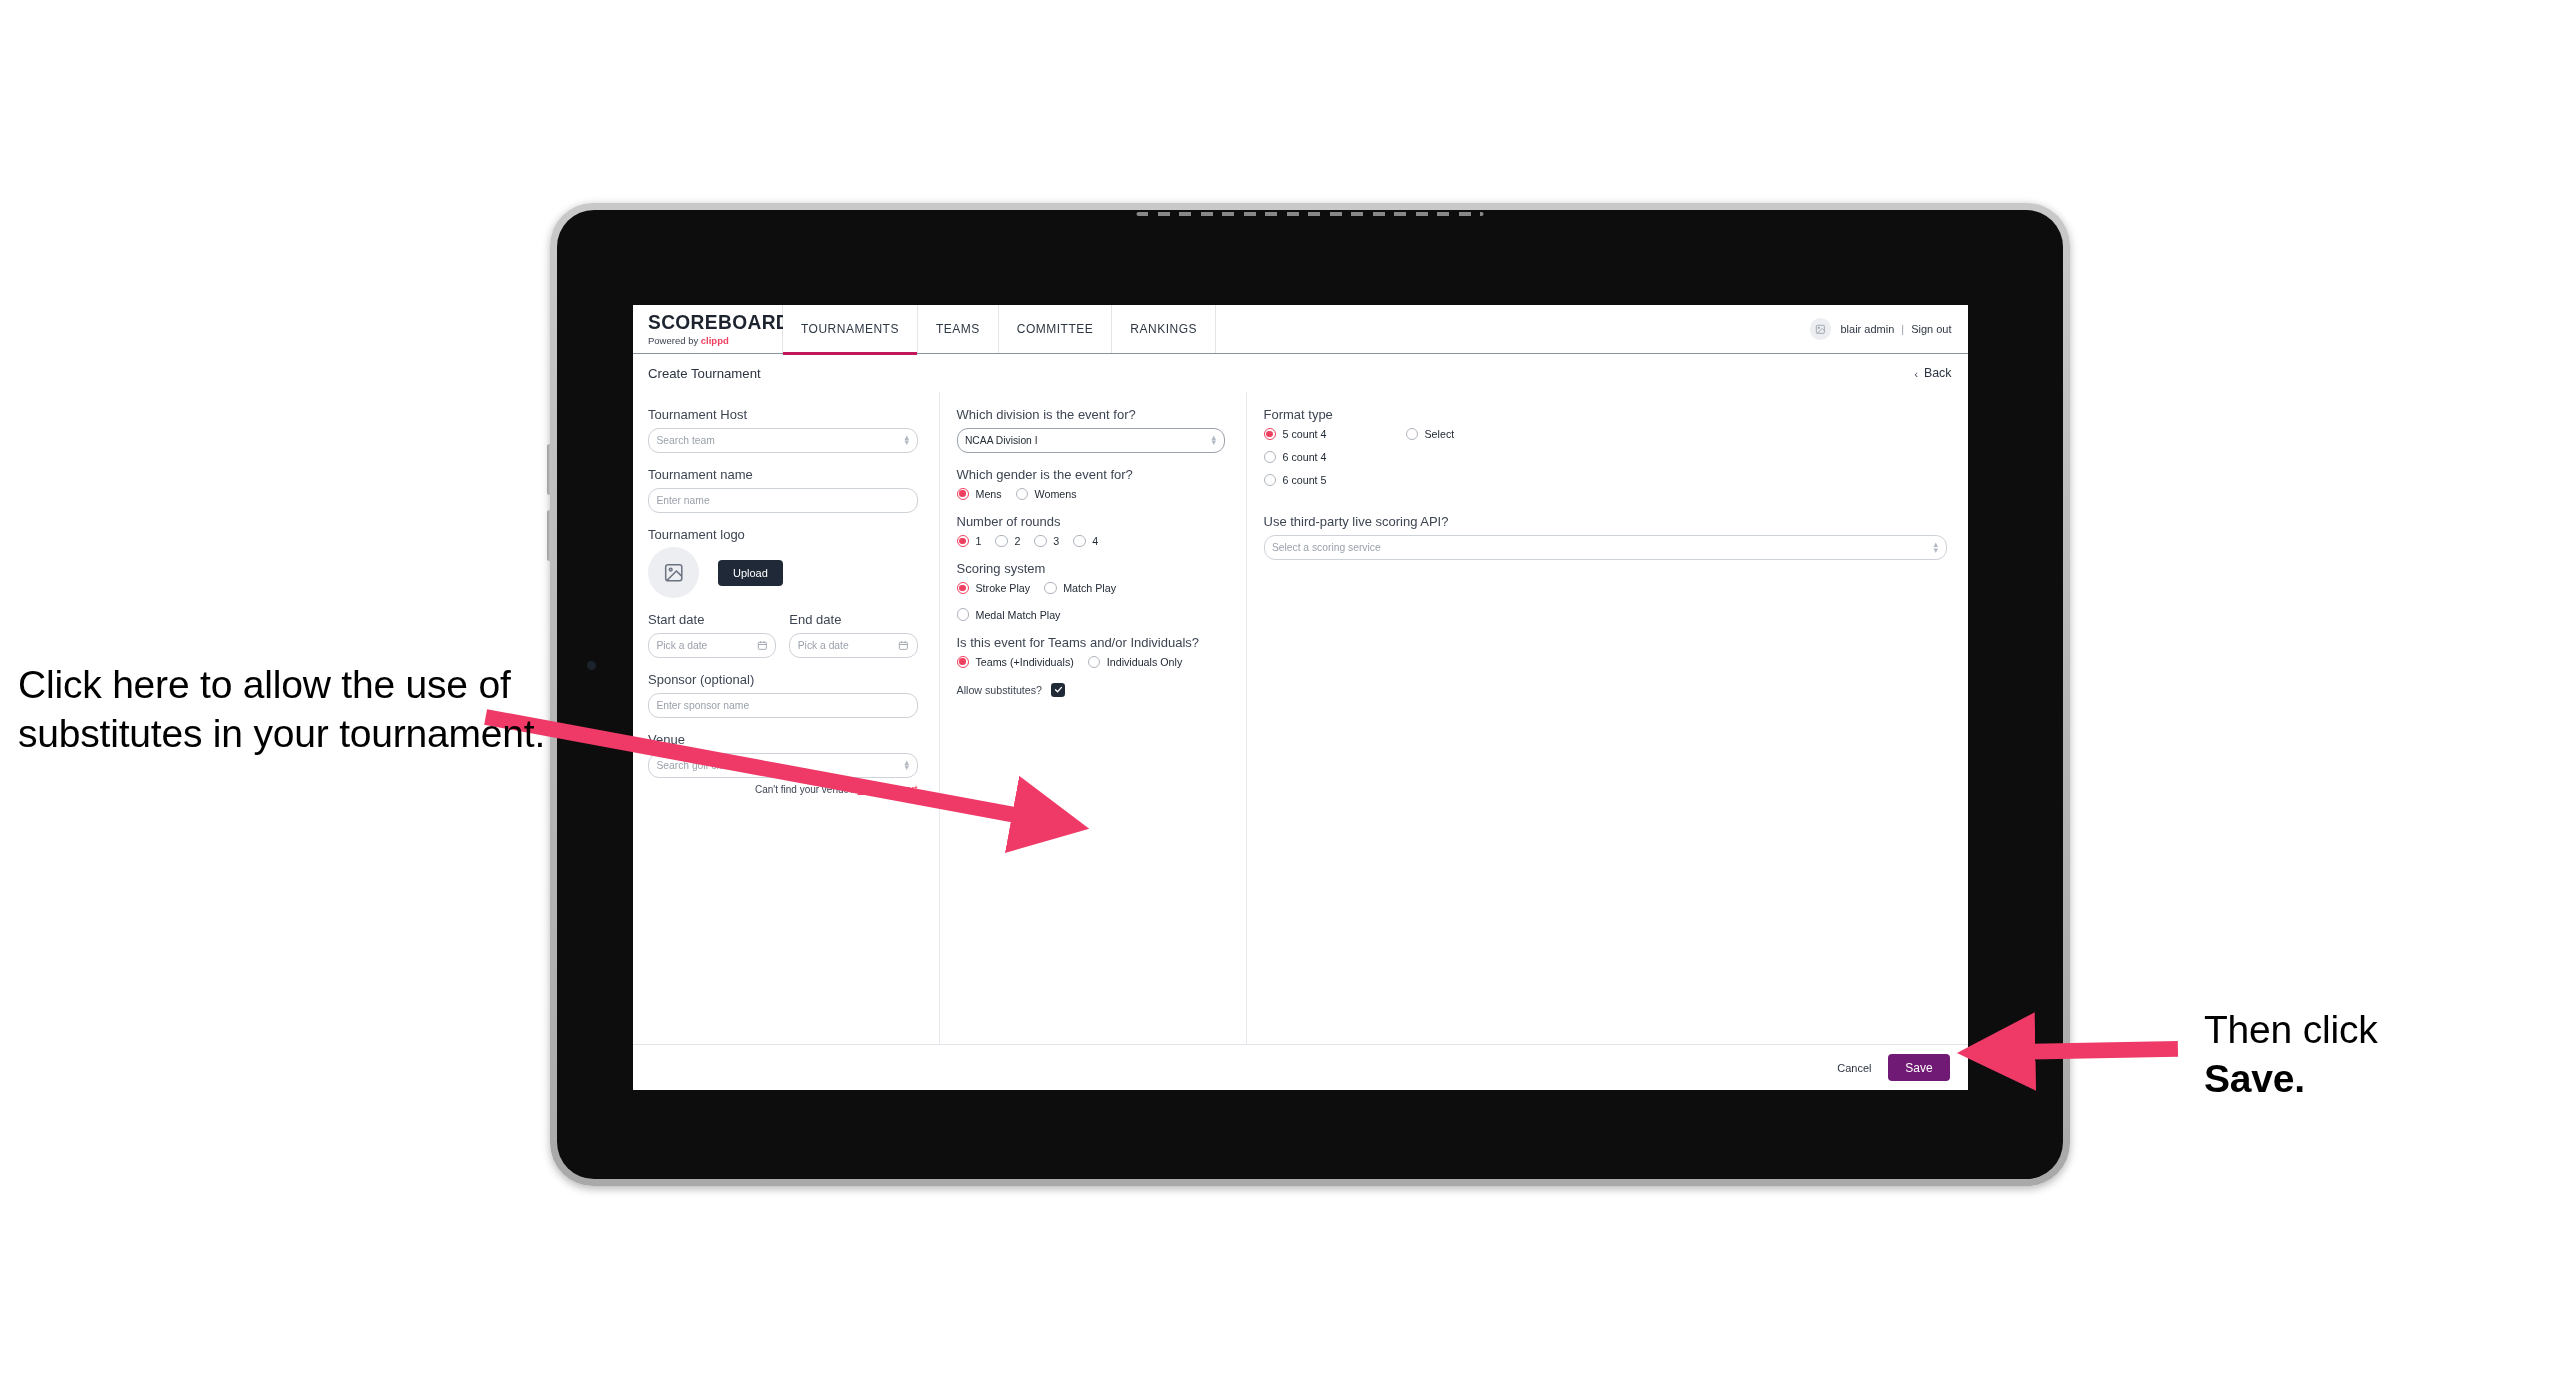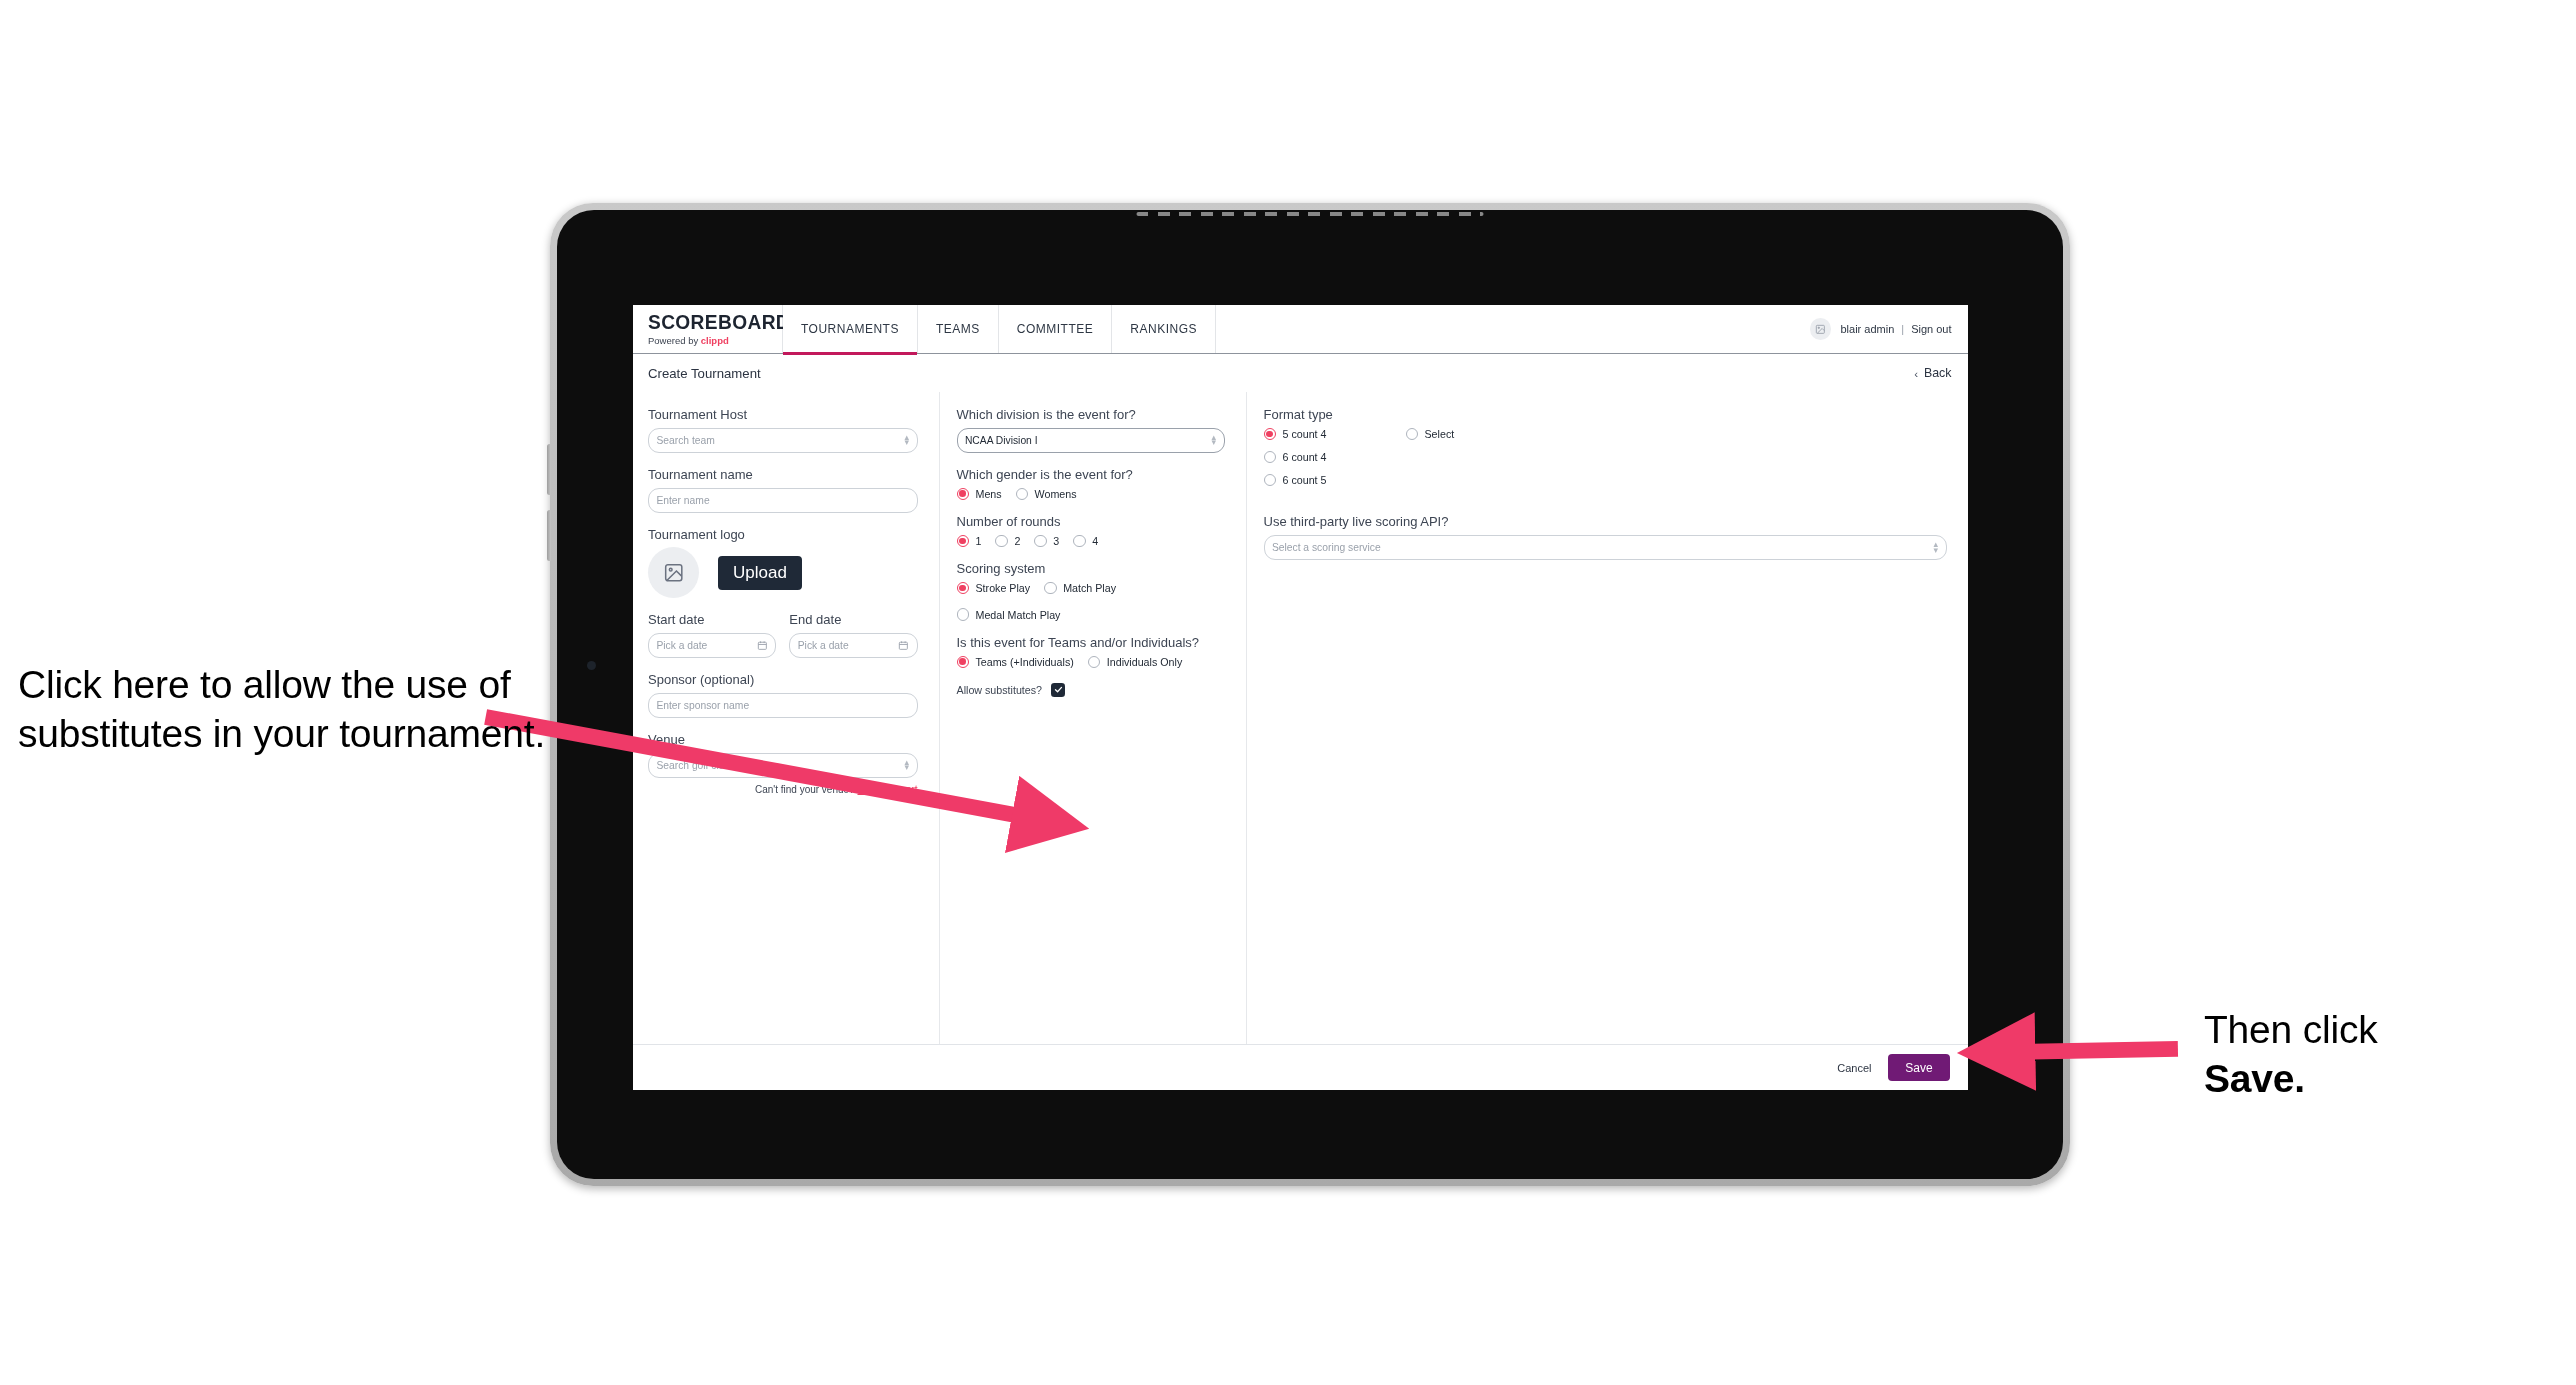--- a/index.html
+++ b/index.html
@@ -162,21 +162,21 @@
   
   .logo-row { display: flex; align-items: center; gap: 19px; margin-top: 1.7px; }
   .logo-circle {
     width: 51px; height: 51px; border-radius: 50%;
     background: #eceef1;
     display: flex; align-items: center; justify-content: center;
   }
   .logo-circle svg { width: 21.5px; height: 21.5px; }
   .upload-btn {
     background: #1f2937; color: #fff;
-    font-size: 17px;
+    font-size: 11px;
     padding: 7.4px 15px;
     border-radius: 4.1px;
     cursor: pointer;
   }
 
   .date-row { display: flex; gap: 13.2px; }
   .date-col { flex: 1; }
 
   .helper {
     font-size: 10px; color: #3d4553;

